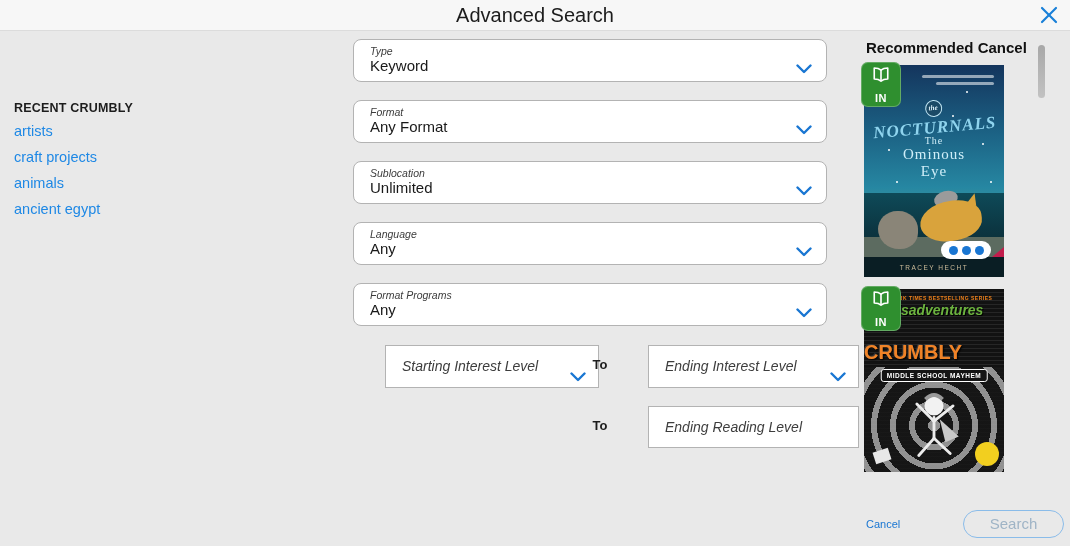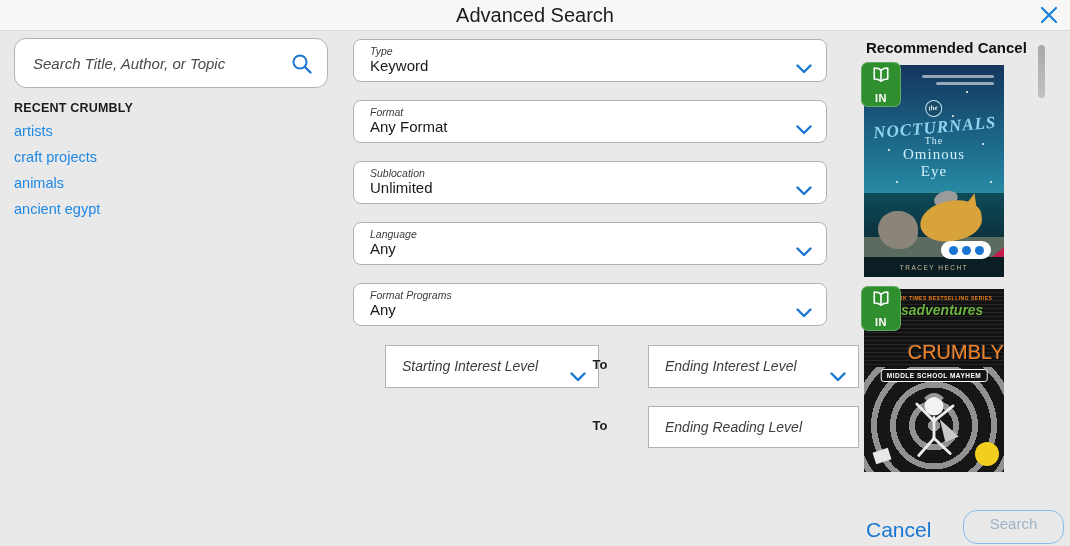--- a/index.html
+++ b/index.html
@@ -62,61 +62,52 @@
   .c1-author{position:absolute;left:0;bottom:6px;width:100%;text-align:center;font-size:6.5px;letter-spacing:1.5px;color:#cdbd9b;}
   .c1-ribbon{position:absolute;right:0;bottom:0;width:0;height:0;border-left:36px solid transparent;border-bottom:30px solid #c21d4c;}
   .dots-pill{position:absolute;left:941px;top:241px;width:50px;height:18px;background:#fff;border-radius:9px;display:flex;align-items:center;justify-content:center;gap:4px;cursor:pointer;z-index:4;}
   .dots-pill span{width:9px;height:9px;border-radius:50%;background:#1976d2;}
 
   .cover2{top:289px;height:183px;background:repeating-linear-gradient(180deg,#121212 0 3px,#262626 3px 4px);}
   .c2-spiral{position:absolute;left:-20px;top:78px;width:180px;height:130px;background:repeating-radial-gradient(circle at 50% 45%,#a7a7a7 0 6px,#161616 6px 19px);opacity:.85;}
   .c2-tag{position:absolute;left:0;top:6px;width:100%;text-align:center;font-size:5px;font-weight:bold;letter-spacing:.5px;color:#f08019;}
   .c2-series{position:absolute;left:0;top:13px;width:100%;text-align:center;font-size:14px;font-weight:bold;font-style:italic;color:#6cb33f;text-shadow:1px 1px 0 #000;}
   .c2-max{position:absolute;left:0;top:28px;width:100%;text-align:center;font-size:23px;font-weight:bold;letter-spacing:1px;color:#f08327;text-shadow:-1px -1px 0 #3a3a3a,1px 1px 2px #000;}
-  .c2-crumbly{position:absolute;left:0;top:52px;width:100%;text-align:right;font-size:20px;font-weight:normal;color:#f08327;text-shadow:-1px -1px 0 #3a3a3a,1px 1px 2px #000;}
+  .c2-crumbly{position:absolute;left:0;top:52px;width:100%;text-align:left;font-size:20px;font-weight:bold;color:#f08327;text-shadow:-1px -1px 0 #3a3a3a,1px 1px 2px #000;}
   .c2-banner{position:absolute;left:50%;top:80px;transform:translateX(-50%);background:#141414;border:1px solid #fff;border-radius:3px;padding:2px 5px;font-size:6.5px;font-weight:bold;letter-spacing:.5px;color:#fff;white-space:nowrap;}
   .c2-boy{position:absolute;left:32px;top:96px;}
   .c2-dot{position:absolute;right:5px;bottom:6px;width:24px;height:24px;border-radius:50%;background:#f2cf1f;}
   .c2-paper{position:absolute;left:10px;bottom:10px;width:16px;height:12px;background:#e8e8e8;transform:rotate(-18deg);}
 
   .in-badge{position:absolute;width:40px;height:45px;background:#2f8f2f;border-radius:7px;z-index:5;text-align:center;box-shadow:0 0 0 1px rgba(255,255,255,.25) inset;}
   .badge1{left:861px;top:62px;}
   .badge2{left:861px;top:286px;}
   .in-badge .in-label{position:absolute;left:0;bottom:3px;width:100%;color:#fff;font-size:11px;font-weight:bold;letter-spacing:.5px;}
   .in-badge svg{margin-top:4px;}
   .scroll-thumb{position:absolute;left:1038px;top:45px;width:7px;height:53px;background:linear-gradient(180deg,#a8a8a8,#c2c2c2);border-radius:4px;cursor:pointer;}
 
   
-  .cancel-link{position:absolute;left:866px;top:518px;font-size:21px;color:#1976d2;cursor:pointer;}
-  .search-btn{position:absolute;left:963px;top:510px;width:101px;height:34px;border:1px solid #8abce9;border-radius:14px;box-sizing:border-box;background:transparent;color:#9fb4c6;font-size:15px;line-height:26px;text-align:center;cursor:default;}
+  .cancel-link{position:absolute;left:866px;top:518px;font-size:11px;color:#1976d2;cursor:pointer;}
+  .search-btn{position:absolute;left:963px;top:510px;width:101px;height:28px;border:1px solid #8abce9;border-radius:14px;box-sizing:border-box;background:transparent;color:#9fb4c6;font-size:15px;line-height:26px;text-align:center;cursor:default;}
 </style>
 </head>
 <body>
 
 <div class="stage">
 
   <div class="header">
     <h1 class="title">Advanced Search</h1>
   </div>
   <div class="close-btn">
     <svg width="24" height="24" viewBox="0 0 24 24">
       <line x1="5" y1="5" x2="19" y2="19" stroke="#1a80d8" stroke-width="2.2" stroke-linecap="round"></line>
       <line x1="19" y1="5" x2="5" y2="19" stroke="#1a80d8" stroke-width="2.2" stroke-linecap="round"></line>
     </svg>
   </div>
 
-  <div class="search-box">
-    <input type="text" placeholder="Search Title, Author, or Topic" style="">
-    <span class="search-icon">
-      <svg width="24" height="24" viewBox="0 0 24 24">
-        <circle cx="10" cy="10" r="6.5" fill="none" stroke="#1976d2" stroke-width="2"></circle>
-        <line x1="15" y1="15" x2="20.5" y2="20.5" stroke="#1976d2" stroke-width="2.4" stroke-linecap="round"></line>
-      </svg>
-    </span>
-  </div>
   <div class="recent-heading">RECENT CRUMBLY</div>
   <a class="recent-link rl0">artists</a>
   <a class="recent-link rl1">craft projects</a>
   <a class="recent-link rl2">animals</a>
   <a class="recent-link rl3">ancient egypt</a>
 
   <div class="dropdown dd0">
     <div class="dd-label">Type</div>
     <div class="dd-value">Keyword</div>
     <span class="dd-chevron">

